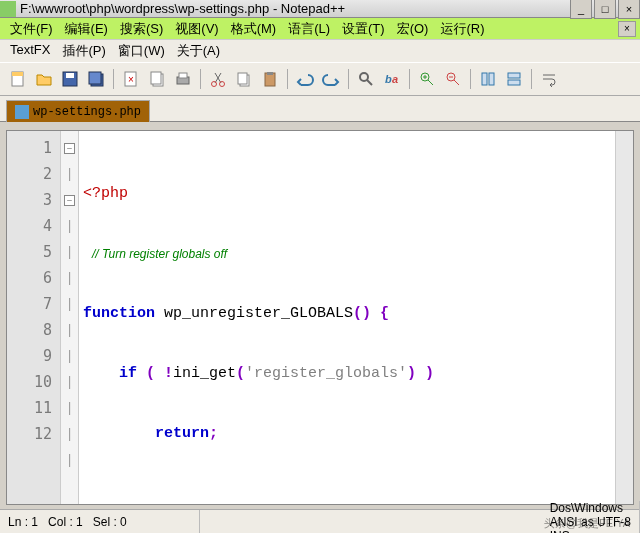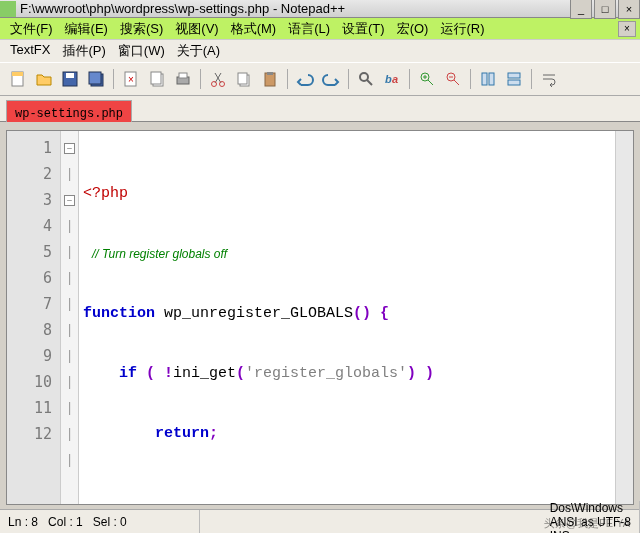--- a/index.html
+++ b/index.html
@@ -13,21 +13,21 @@
 .menubar { height: 22px; background: #bef264; display: flex; align-items: center; padding: 0 4px; border-bottom: 1px solid #ccc; }
 .menu-item { padding: 2px 6px; font-size: 13px; cursor: default; }
 .menu-x { margin-left: auto; width: 18px; height: 16px; border: 1px solid #999; background: #d4d0c8; display: flex; align-items: center; justify-content: center; font-size: 10px; }
 .menubar2 { height: 22px; background: #efece5; display: flex; align-items: flex-start; padding: 0 4px 4px; }
 
 .toolbar { height: 34px; background: #efece5; display: flex; align-items: center; padding: 4px 6px; gap: 2px; border-top: 1px solid #fff; border-bottom: 1px solid #aaa; }
 .tb-btn { width: 24px; height: 24px; display: flex; align-items: center; justify-content: center; cursor: default; }
 .tb-sep { width: 1px; height: 20px; background: #aaa; margin: 0 3px; }
 
 .tabbar { height: 26px; background: #efece5; padding: 4px 6px 0; display: flex; border-bottom: 1px solid #888; }
-.tab { height: 22px; background: #ef4444; border: 1px solid #aaa; border-bottom: none; padding: 2px 8px; display: flex; align-items: center; gap: 4px; font-family: "Courier New", monospace; font-size: 12px; flex-direction: column; }
+.tab { height: 22px; background: #a16207; border: 1px solid #aaa; border-bottom: none; padding: 2px 8px; display: flex; align-items: center; gap: 4px; font-family: "Courier New", monospace; font-size: 12px; }
 .tab-icon { width: 14px; height: 14px; background: #5a9fd4; }
 
 .editor-wrap { position: absolute; top: 130px; left: 6px; right: 6px; bottom: 28px; border: 1px solid #888; background: #fff; display: flex; }
 .gutter { width: 54px; background: #e4e4e4; border-right: 1px solid #ccc; text-align: right; color: #7a7a7a; font-family: Consolas, monospace; font-size: 15px; padding-top: 4px; }
 .gutter div { height: 26px; padding-right: 8px; line-height: 26px; }
 .fold-col { width: 18px; background: #f4f4f4; border-right: 1px solid #ccc; font-family: Consolas, monospace; font-size: 11px; padding-top: 4px; }
 .fold-col div { height: 26px; display: flex; align-items: center; justify-content: center; color: #888; }
 .fold-box { width: 11px; height: 11px; border: 1px solid #888; background: #fff; font-size: 9px; line-height: 9px; text-align: center; }
 .code { flex: 1; font-family: Consolas, "Courier New", monospace; font-size: 15px; padding-top: 16px; overflow: hidden; white-space: pre; }
 .code .line { height: 26px; line-height: 26px; padding-left: 4px; }
@@ -251,21 +251,21 @@
     
     
     
     
   </div>
   <div class="vscroll"></div>
 </div>
 
 <div class="statusbar">
   <div class="status-cell" style="flex:0 0 200px">
-    <span>Ln : 8</span>&nbsp;&nbsp;&nbsp;<span>Col : 1</span>&nbsp;&nbsp;&nbsp;<span>Sel : 0</span>
+    <span>Ln : 1</span>&nbsp;&nbsp;&nbsp;<span>Col : 1</span>&nbsp;&nbsp;&nbsp;<span>Sel : 0</span>
   </div>
   <div class="status-right">
     <div class="status-cell">Dos\Windows</div>
     <div class="status-cell">ANSI as UTF-8</div>
     <div class="status-cell">INS</div>
   </div>
 </div>
 <div class="watermark">头条@我是FEIYA</div>
 
 </body></html>

